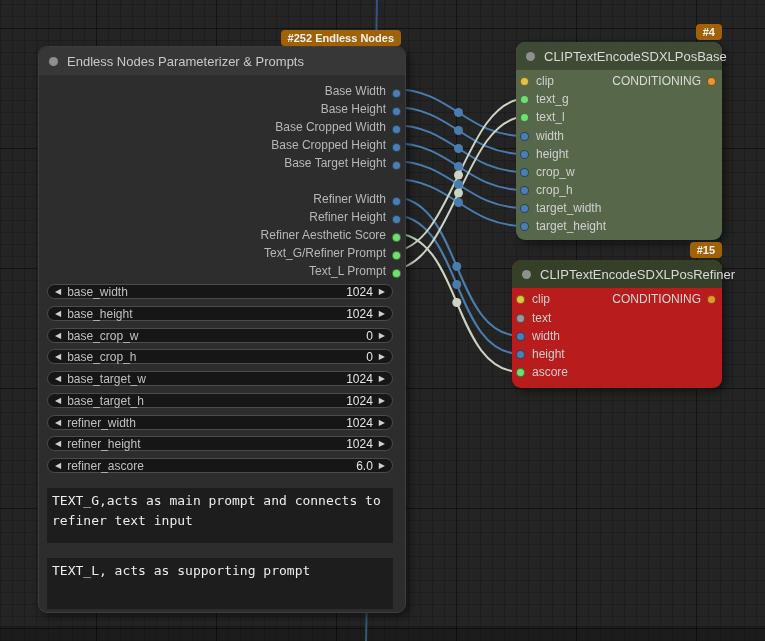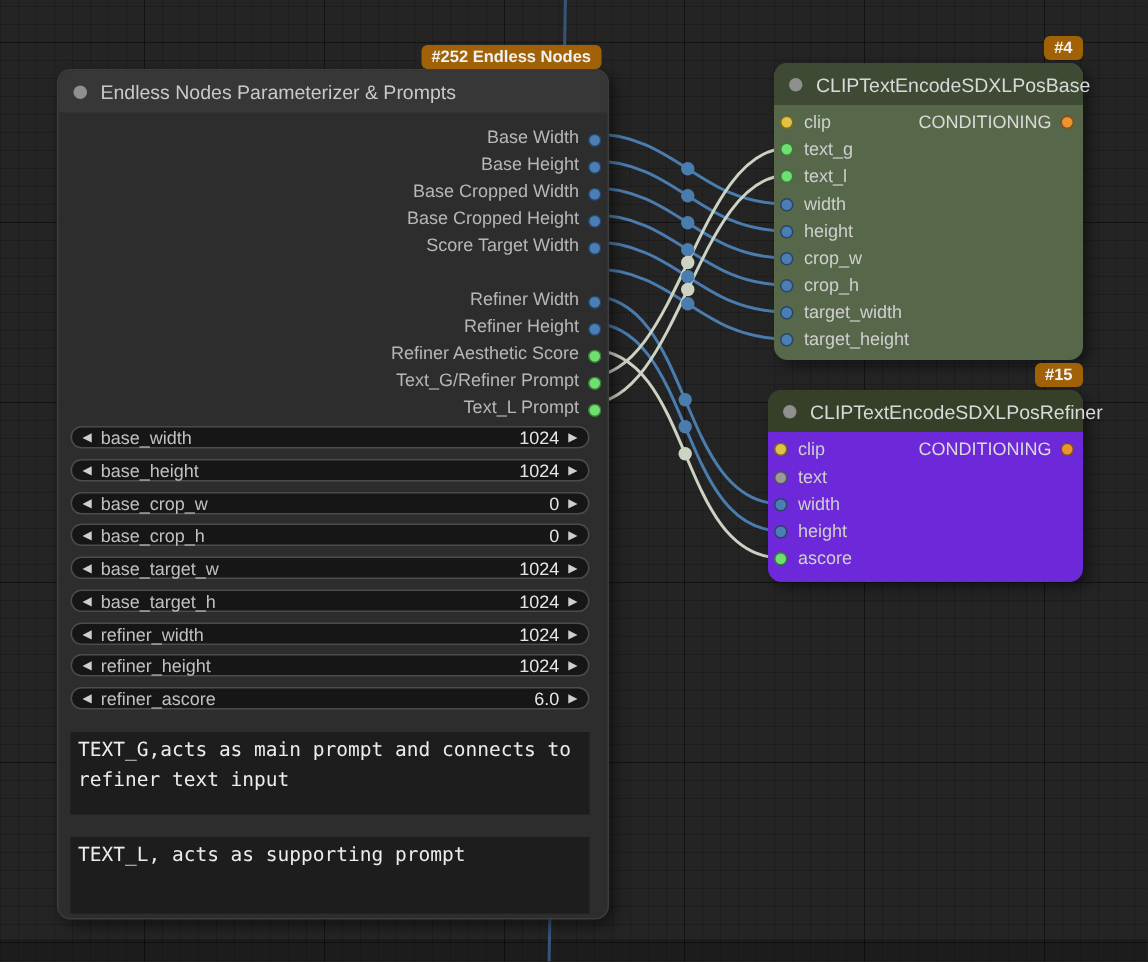--- a/index.html
+++ b/index.html
@@ -58,21 +58,21 @@
   .wvalue { color:#e6e6e6; font-size:12px; flex:0 0 auto; }
 
   .txtarea { position:absolute; left:8px; width:346px; background:#1d1d1d;
     color:#ececec; font-family:"DejaVu Sans Mono", monospace; font-size:13px;
     line-height:1.55; padding:3px 5px; overflow:hidden; white-space:pre-wrap;
     word-break:break-word; }
 
   
   #base-node { left:516px; top:42px; width:206px; height:198px; background:#57684a; }
   #base-node .node-header { background:#3e4a33; color:#d9d9d9; }
-  #refiner-node { left:512px; top:260px; width:210px; height:128px; background:#6d28d9; }
+  #refiner-node { left:512px; top:260px; width:210px; height:128px; background:#b91c1c; }
   #refiner-node .node-header { background:#364029; color:#d9d9d9; }
   .cond-row { position:absolute; right:0; height:16px; width:60%;
     display:flex; align-items:center; justify-content:flex-end; gap:6px;
     padding-right:6px; }
   .cond-label { font-size:12px; color:#dadada; }
 </style>
 </head>
 <body>
 
 <div class="bottom-band"></div>
@@ -123,21 +123,21 @@
   </div>
   <div class="out-row" style="top:71px">
     <span class="out-label">Base Cropped Width</span>
     <span class="dot" style="background: rgb(74, 126, 181);"></span>
   </div>
   <div class="out-row" style="top:89px">
     <span class="out-label">Base Cropped Height</span>
     <span class="dot" style="background: rgb(74, 126, 181);"></span>
   </div>
   <div class="out-row" style="top:107px">
-    <span class="out-label">Score Target Width</span>
+    <span class="out-label">Base Target Height</span>
     <span class="dot" style="background: rgb(74, 126, 181);"></span>
   </div>
   <div class="out-row" style="top:143px">
     <span class="out-label">Refiner Width</span>
     <span class="dot" style="background: rgb(74, 126, 181);"></span>
   </div>
   <div class="out-row" style="top:161px">
     <span class="out-label">Refiner Height</span>
     <span class="dot" style="background: rgb(74, 126, 181);"></span>
   </div>

